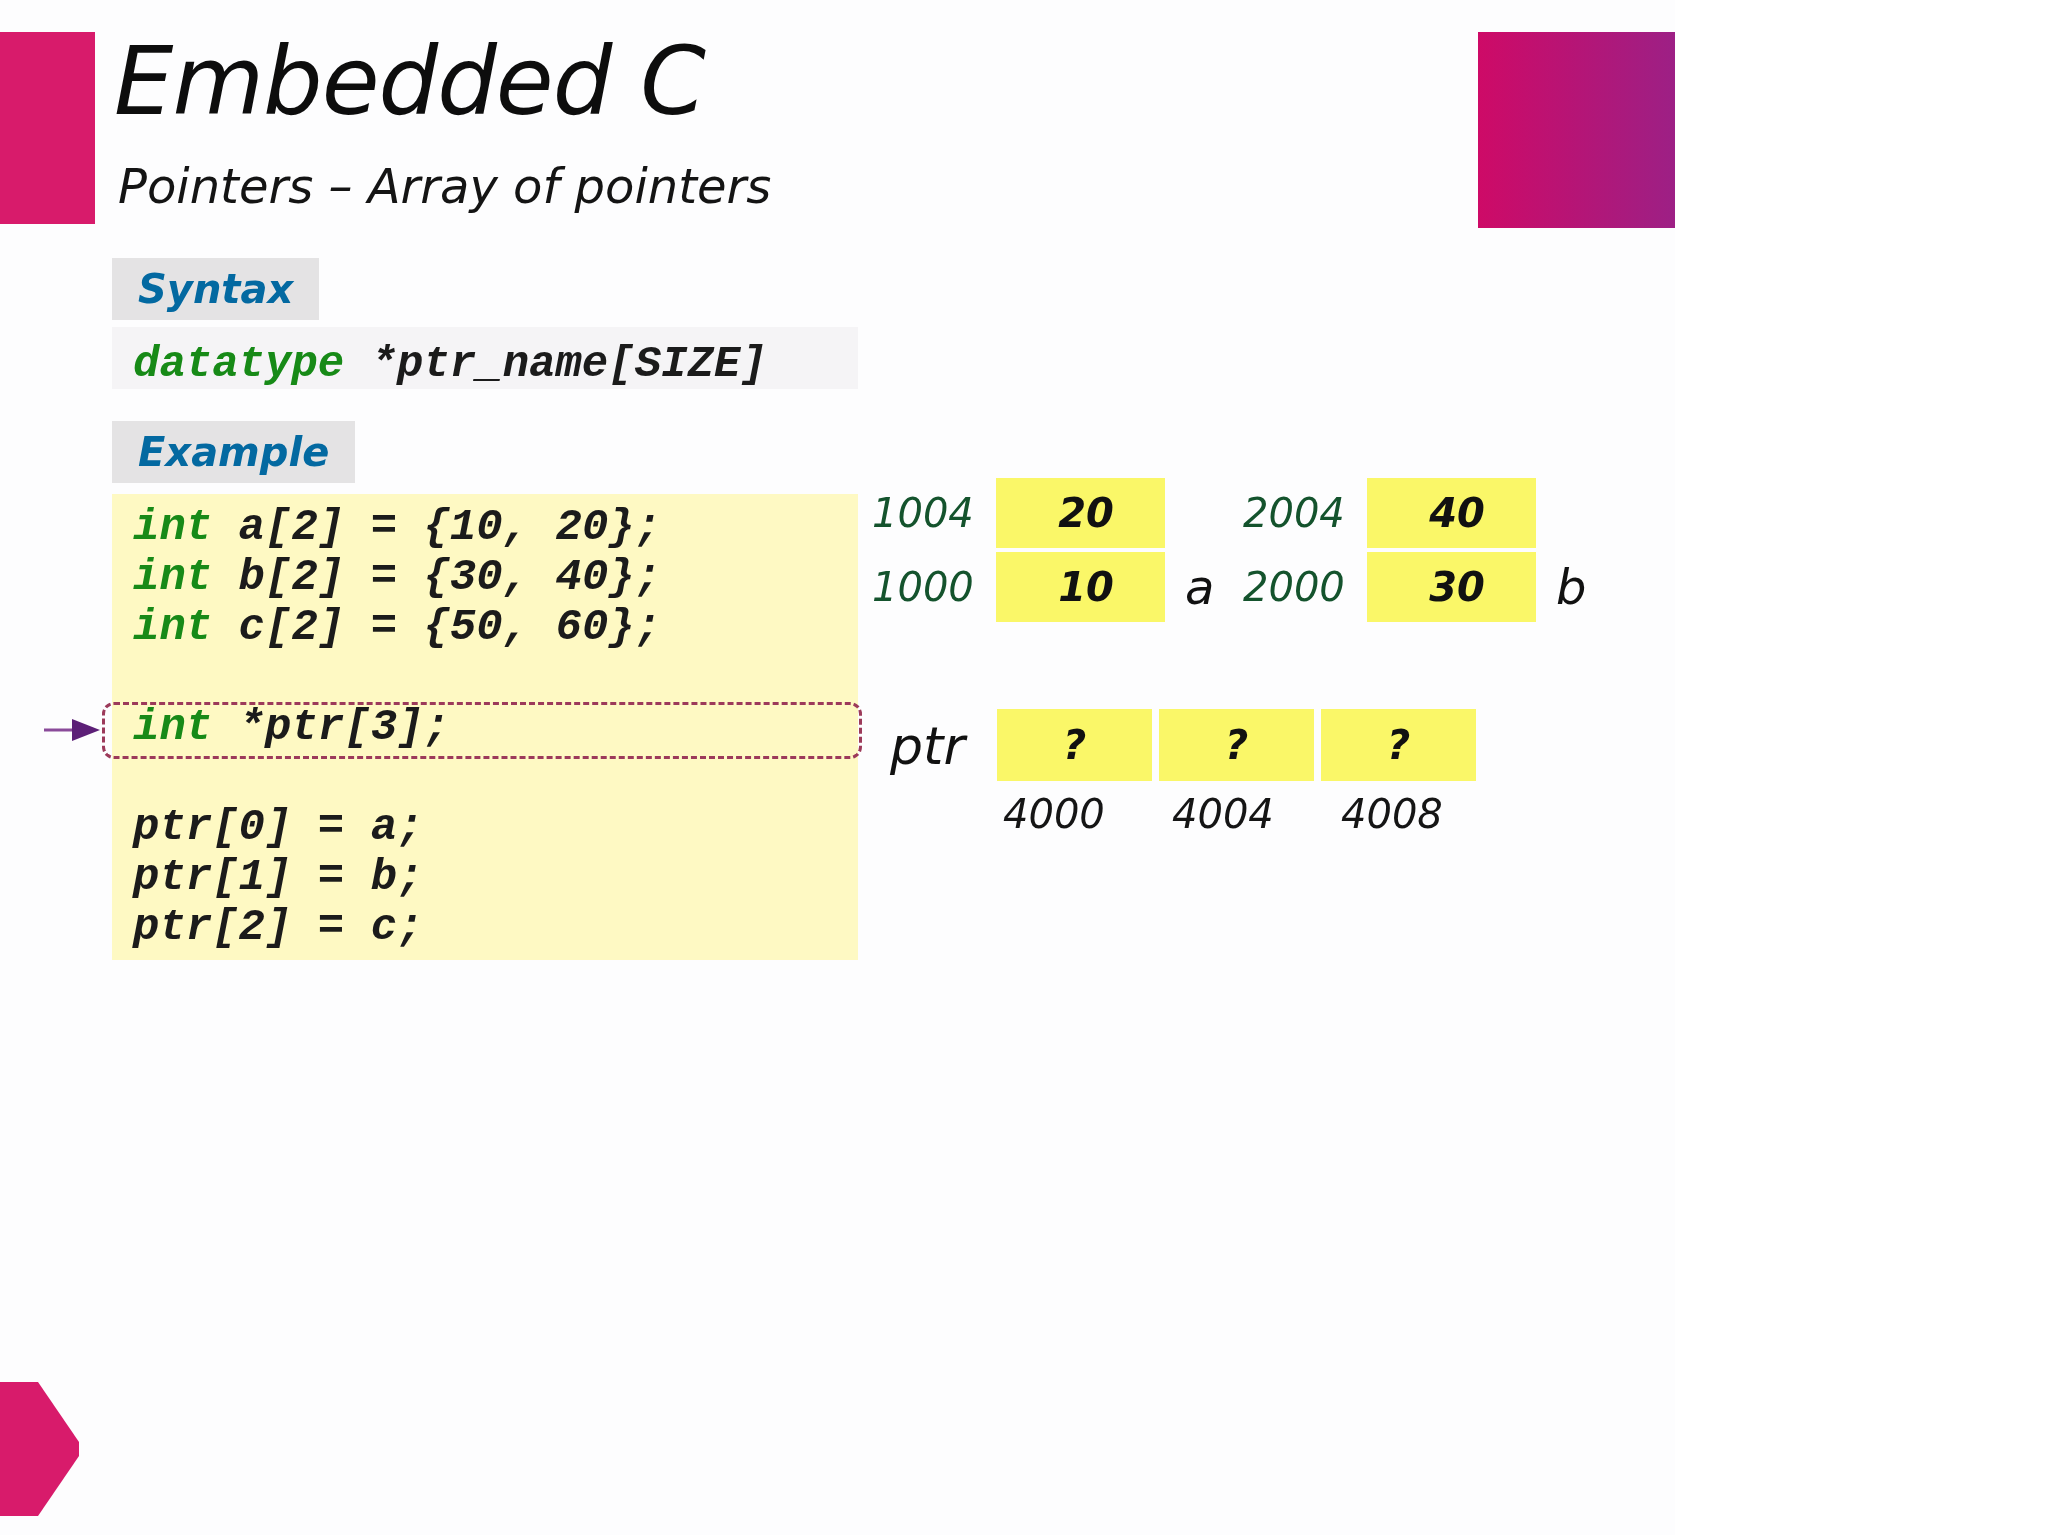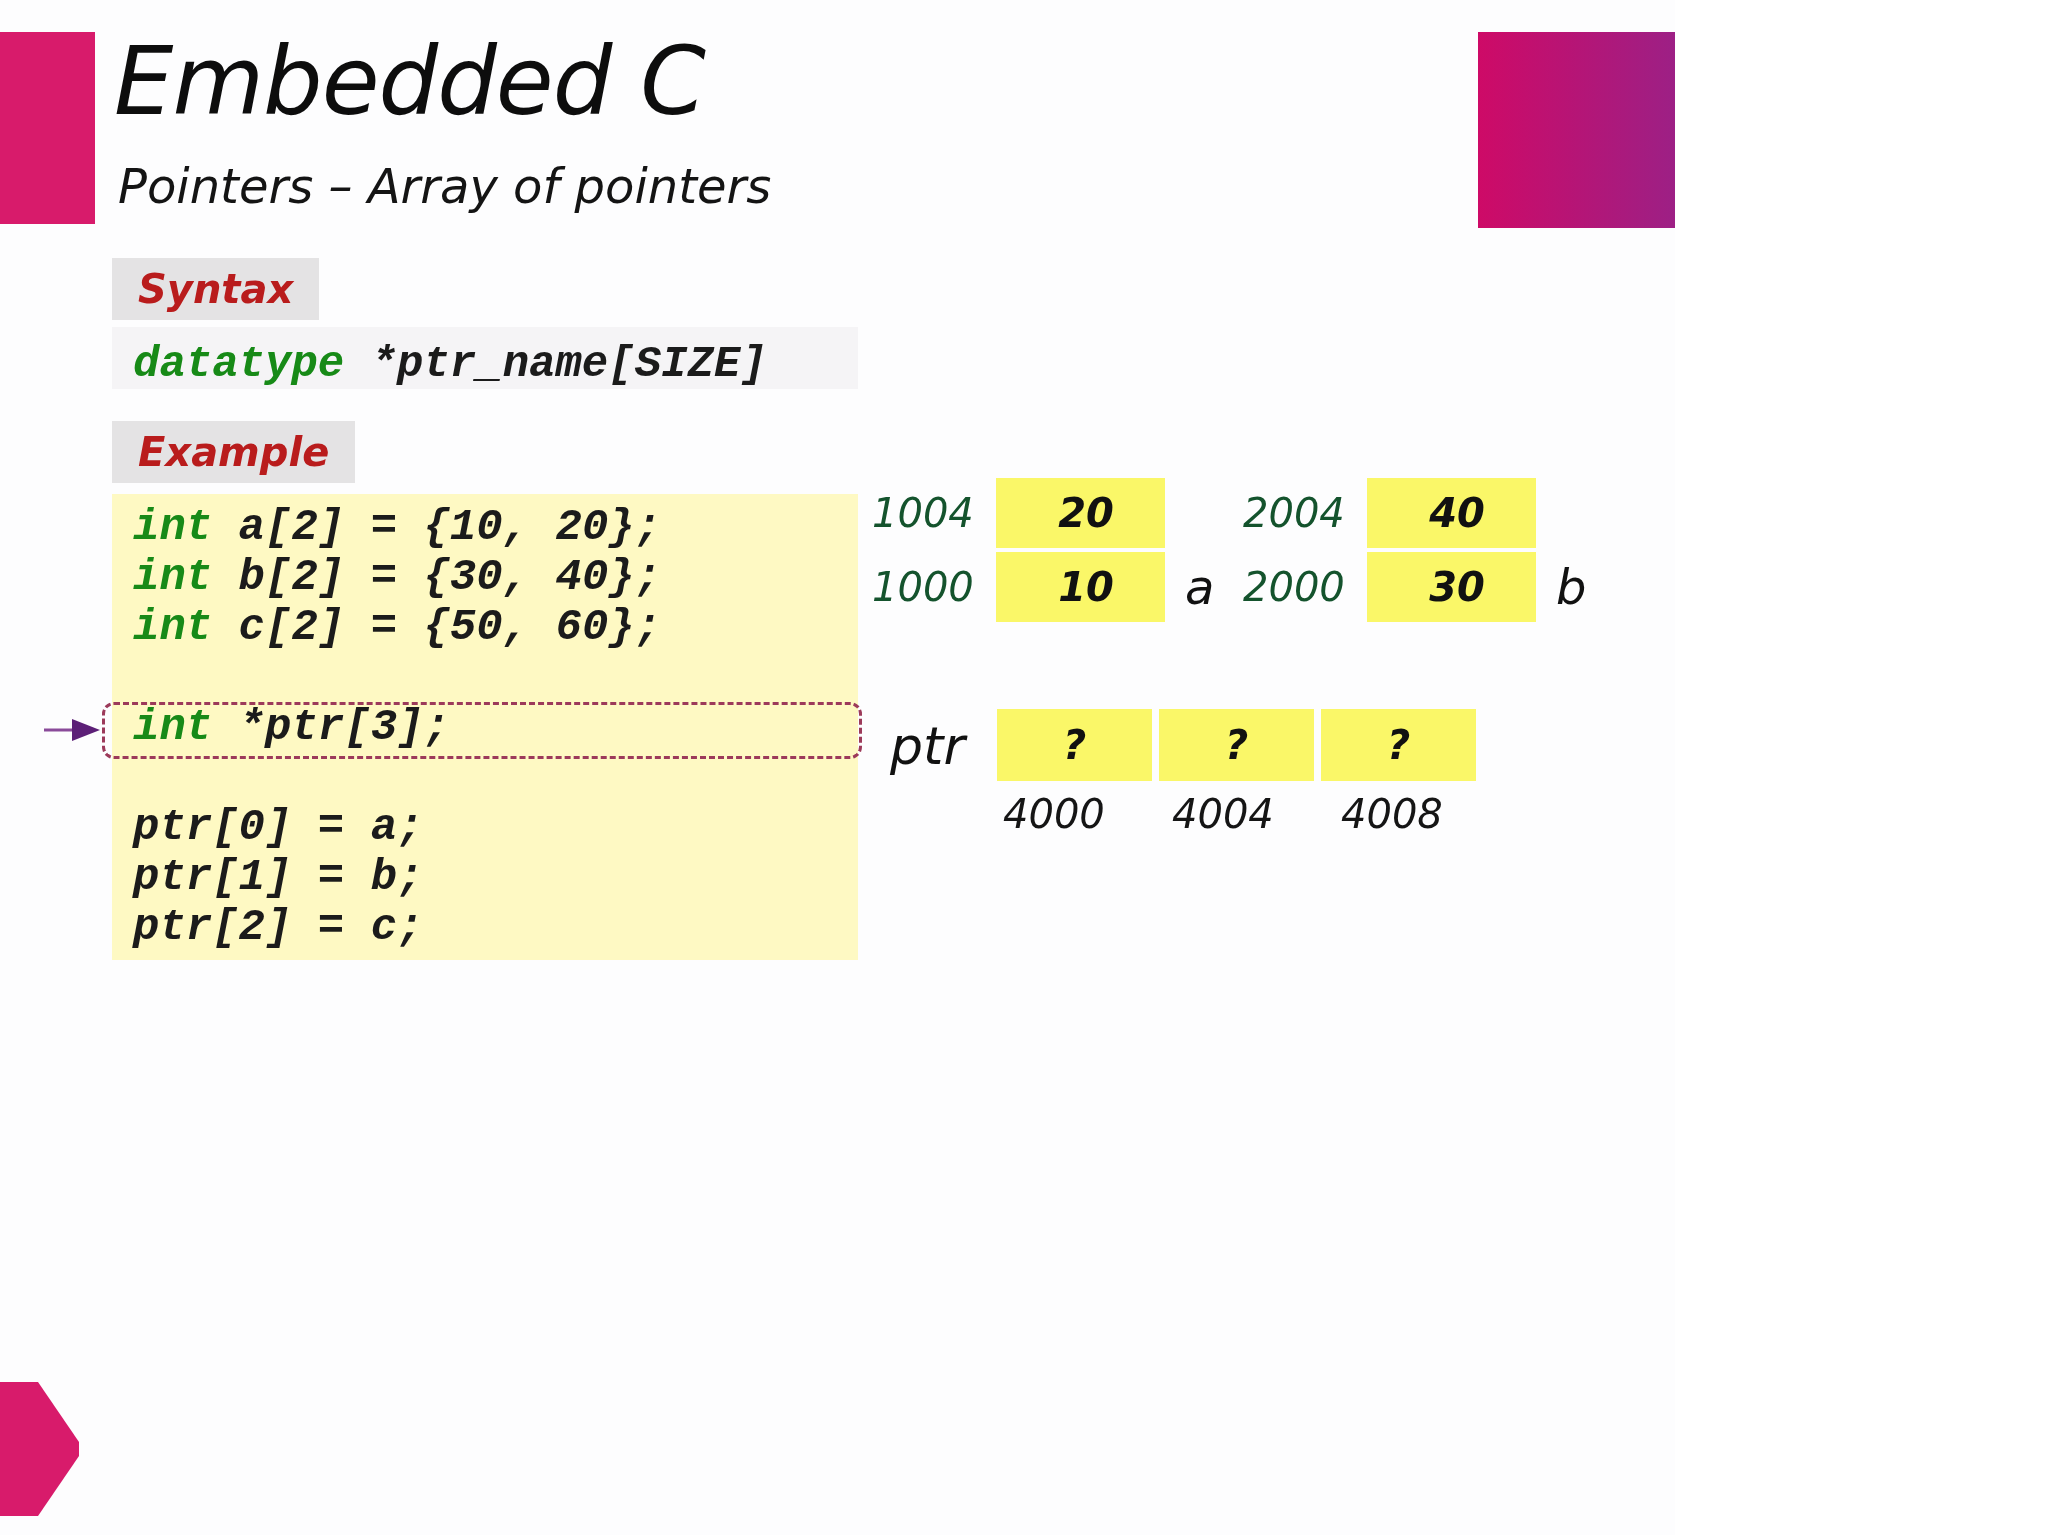--- a/index.html
+++ b/index.html
@@ -13,21 +13,21 @@
 
   
   .corner-square { position:absolute; left:0; top:32px; width:95px; height:192px; background:#d81b6b; }
   .title { position:absolute; left:114px; top:30px; font-size:94px; letter-spacing:-1px; color:#0d0d0d; line-height:1.1; }
   .subtitle { position:absolute; left:118px; top:158px; font-size:48px; color:#141414;text-align:center; }
   .header-graphic { position:absolute; left:1478px; top:30px; }
 
   
   .tag {
     position:absolute; left:112px; background:#e4e3e4;
-    font-size:40px; font-weight:bold; color:#b91c1c;
+    font-size:40px; font-weight:bold; color:#0369a1;
     padding:10px 26px; line-height:1.05;
   }
   .tag-syntax { top:258px; }
   .tag-example { top:421px; }
 
   
   .code { font-family:"Liberation Mono","DejaVu Sans Mono",monospace; font-weight:bold; font-size:44px; white-space:pre; color:#1b1b1b; }
   .kw { color:#178a17; }
   .code-strip {
     position:absolute; left:112px; top:327px; width:746px; height:62px;

